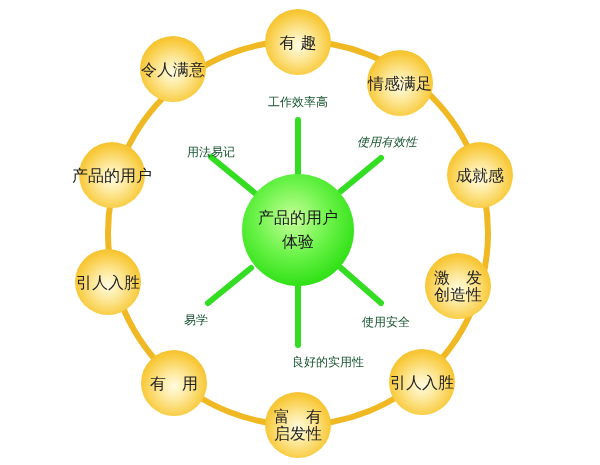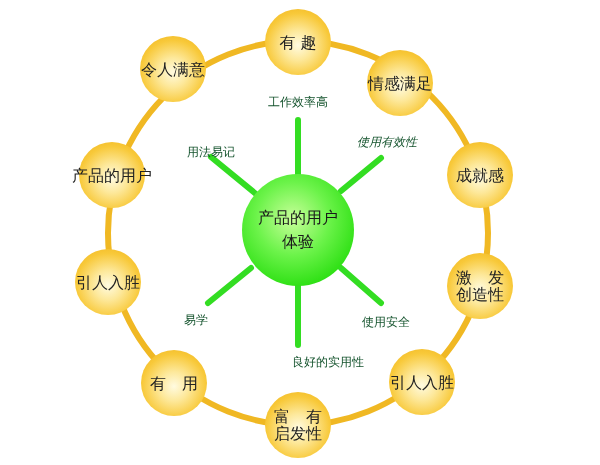--- a/index.html
+++ b/index.html
@@ -32,21 +32,21 @@
       </g>
   </svg>
   <div id="center" class="center" style="left: 298px; top: 230px;">
     <span>产品的用户
 体验</span>
   </div>
   <div id="nodes">
       <div class="node" style="left: 298px; top: 42px;"><span>有 趣</span></div>
       <div class="node" style="left: 400px; top: 83px;"><span>情感满足</span></div>
       <div class="node" style="left: 480px; top: 175px;"><span>成就感</span></div>
-      <div class="node" style="left: 480px; top: 286px;"><span>激　发
+      <div class="node" style="left: 458px; top: 286px;"><span>激　发
 创造性</span></div>
       <div class="node" style="left: 422px; top: 382px;"><span>引人入胜</span></div>
       <div class="node" style="left: 298px; top: 425px;"><span>富　有
 启发性</span></div>
       <div class="node" style="left: 174px; top: 383px;"><span>有　用</span></div>
       <div class="node" style="left: 108px; top: 282px;"><span>引人入胜</span></div>
       <div class="node" style="left: 112px; top: 175px;"><span>产品的用户</span></div>
       <div class="node" style="left: 173px; top: 69px; justify-content: center;"><span>令人满意</span></div>
     </div>
   <div id="labels">

